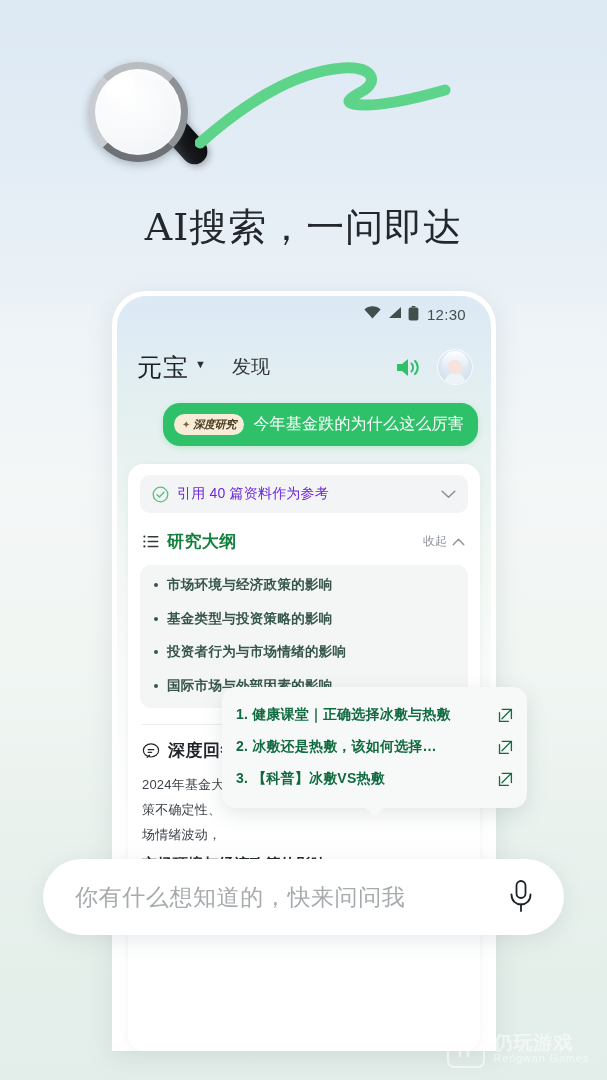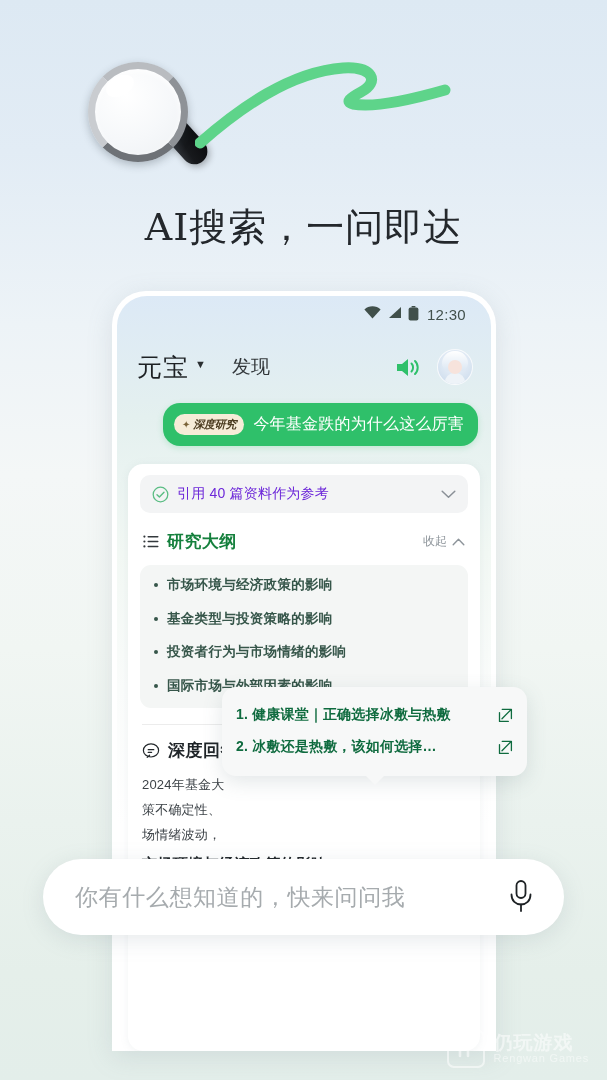--- a/index.html
+++ b/index.html
@@ -605,20 +605,28 @@
       </svg>
     </div>
     <div class="suggest-item">
       <span class="st">2. 冰敷还是热敷，该如何选择…</span>
       <svg class="ext" width="15" height="15" viewBox="0 0 15 15">
         <path d="M4.2 1.3 H13.4 V10.5" fill="none" stroke="#0f6b3f" stroke-width="1.3" stroke-linecap="round" stroke-linejoin="round"></path>
         <path d="M13.0 1.7 L4.0 10.7" fill="none" stroke="#0f6b3f" stroke-width="1.3" stroke-linecap="round"></path>
         <path d="M1.5 4.6 V13.4 H10.3" fill="none" stroke="#0f6b3f" stroke-width="1.3" stroke-linecap="round" stroke-linejoin="round"></path>
       </svg>
     </div>
+    <div class="suggest-item">
+      <span class="st">3. 【科普】冰敷VS热敷</span>
+      <svg class="ext" width="15" height="15" viewBox="0 0 15 15">
+        <path d="M4.2 1.3 H13.4 V10.5" fill="none" stroke="#0f6b3f" stroke-width="1.3" stroke-linecap="round" stroke-linejoin="round"></path>
+        <path d="M13.0 1.7 L4.0 10.7" fill="none" stroke="#0f6b3f" stroke-width="1.3" stroke-linecap="round"></path>
+        <path d="M1.5 4.6 V13.4 H10.3" fill="none" stroke="#0f6b3f" stroke-width="1.3" stroke-linecap="round" stroke-linejoin="round"></path>
+      </svg>
+    </div>
   </div>
 
   <div class="input-bar">
     <span class="input-placeholder">你有什么想知道的，快来问问我</span>
     <svg class="mic" width="30" height="36" viewBox="0 0 30 36">
       <rect x="10.5" y="2" width="9" height="17" rx="4.5" fill="none" stroke="#1d2124" stroke-width="1.8"></rect>
       <path d="M5.5 15.5 C5.5 22, 9.8 25.5, 15 25.5 C20.2 25.5, 24.5 22, 24.5 15.5" fill="none" stroke="#1d2124" stroke-width="1.8" stroke-linecap="round"></path>
       <path d="M15 25.5 V32" stroke="#1d2124" stroke-width="1.8" stroke-linecap="round"></path>
     </svg>
   </div>

